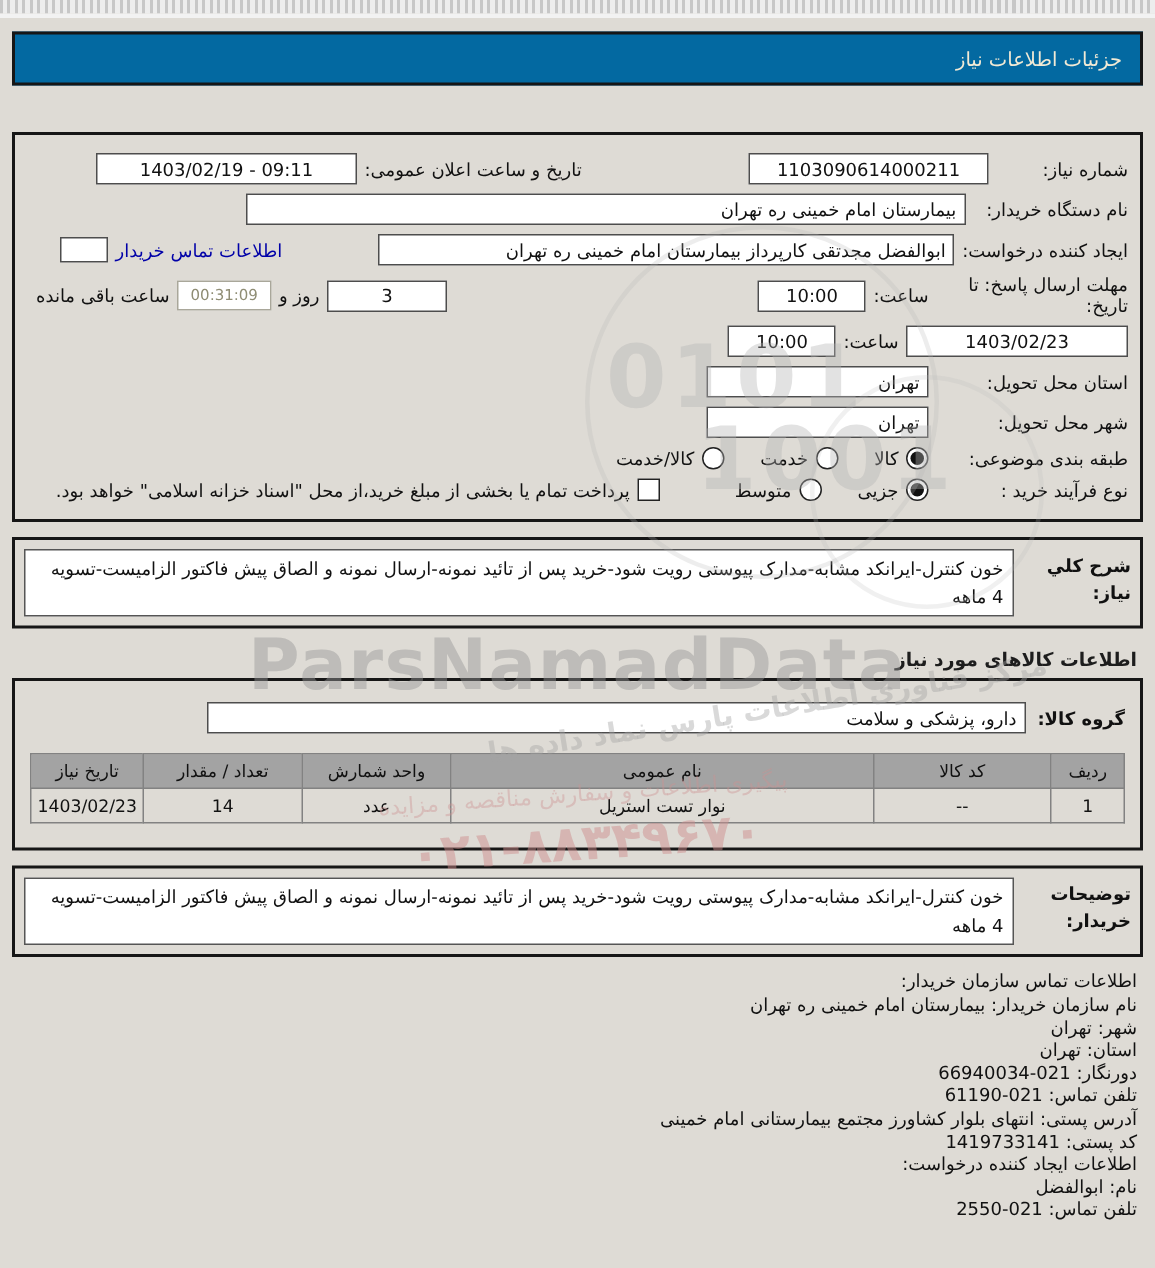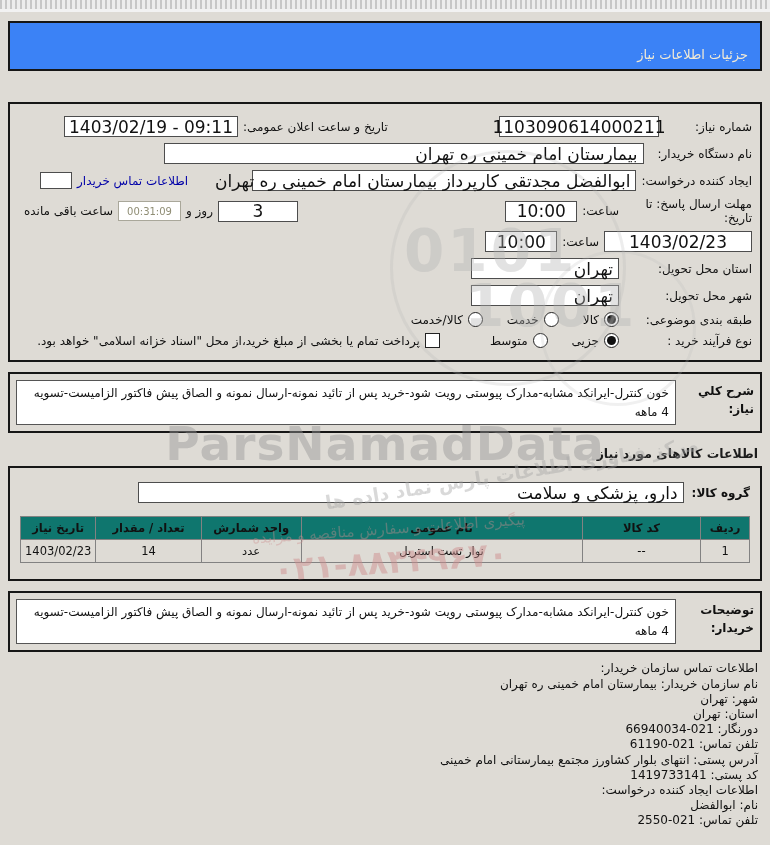--- a/index.html
+++ b/index.html
@@ -7,32 +7,32 @@
     width:770px;height:845px;position:relative;overflow:hidden;
     background:#dedbd5;
     font-family:"DejaVu Sans","Liberation Sans",sans-serif;
     direction:rtl;color:#111;
   }
   .topstrip{
     height:9px;margin:0;border-bottom:3px solid #f2f2f2;
     background:repeating-linear-gradient(90deg,#c7c7c7 0 2px,#ededed 2px 5px);
   }
   .titlebar{
-    margin:9px 8px 0;height:22px;background:#3b82f6;border:2px solid #161616;
+    margin:9px 8px 0;height:22px;background:#0369a1;border:2px solid #161616;
     color:#f2ead5;font-size:13px;display:flex;align-items:center;
-    padding:20px 12px 4px;
+    padding:6px 12px 4px;
   }
   .panel{border:2px solid #161616;margin:0 8px;padding:6px 8px;}
   .panel.main{margin-top:31px;}
   .frow{display:flex;align-items:center;font-size:12px;margin:6px 0;gap:5px;}
   .flabel{flex:0 0 auto;}
   .fixcol{flex:0 0 128px;}
   .inp{
     background:#fff;border:1px solid #4d4d4d;height:17px;box-sizing:content-box;
-    display:flex;align-items:center;padding:1px 5px;font-size:17px;white-space:nowrap;
+    display:flex;align-items:center;padding:1px 5px;font-size:12px;white-space:nowrap;
   }
   .inp.center{justify-content:center;}
   .inp.rt{justify-content:flex-start;} 
   .num{direction:ltr;unicode-bidi:isolate;}
   .spacer{flex:1 1 auto;}
   .link{color:#0000a8;font-size:12px;cursor:pointer;}
   .minibox{width:30px;height:15px;background:#fff;border:1px solid #4d4d4d;}
   .countdown{
     background:#ffffff;border:1px solid #a9a79a;color:#8f8d74;
     height:16px;display:flex;align-items:center;justify-content:center;
@@ -60,21 +60,21 @@
   .sectitle{margin:13px 12px 5px;font-weight:bold;font-size:12.5px;color:#1d1d1d;}
   .grouprow{display:flex;align-items:center;gap:8px;font-size:12px;margin:6px 0 4px;}
   .grouprow .glabel{font-weight:bold;flex:0 0 auto;}
   .grouprow .inp{width:534px;}
   table.items{
     width:100%;border-collapse:collapse;margin:13px 0 4px;font-size:11.5px;
   }
   table.items th,table.items td{
     border:1px solid #828282;height:22px;text-align:center;padding:0 4px;
   }
-  table.items th{background:#0f766e;font-weight:bold;}
+  table.items th{background:#a3a3a3;font-weight:normal;}
   table.items td{background:transparent;}
   .contact{margin:9px 12px 0;font-size:12px;line-height:15.2px;}
   .cline b{font-weight:normal;}
   .cline .num{display:inline-block;}
   
   .wm{position:absolute;pointer-events:none;z-index:6;}
   .wm-brand{
     top:416px;left:0;right:0;text-align:center;direction:ltr;
     font-weight:bold;font-size:47px;letter-spacing:1px;color:rgba(150,150,150,0.45);
   }

